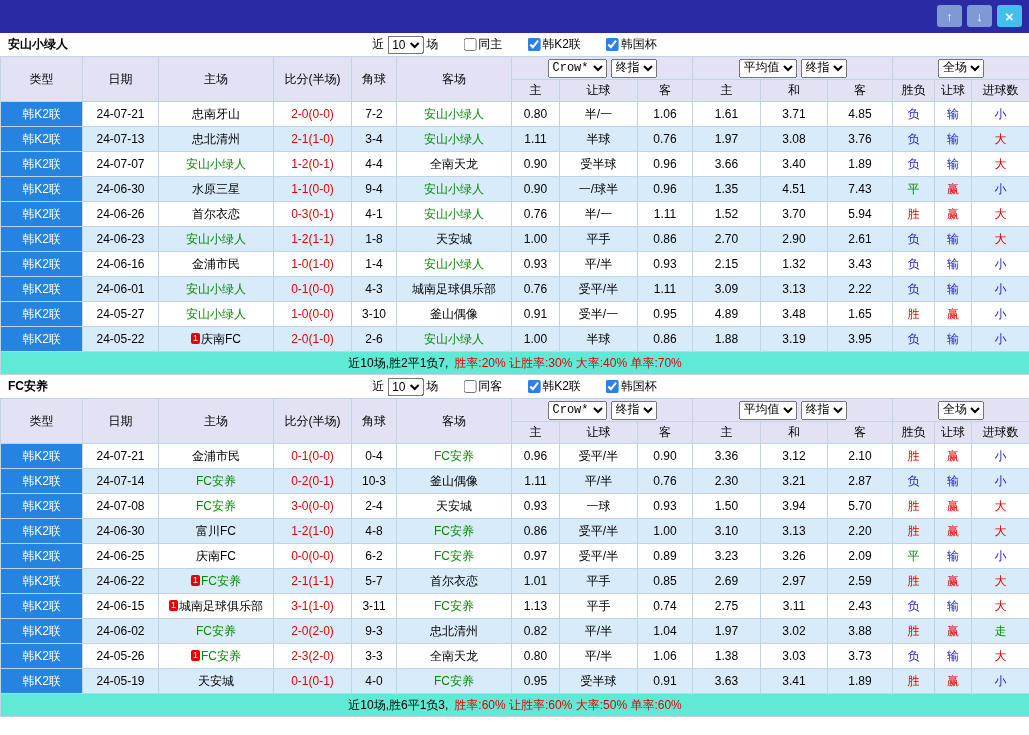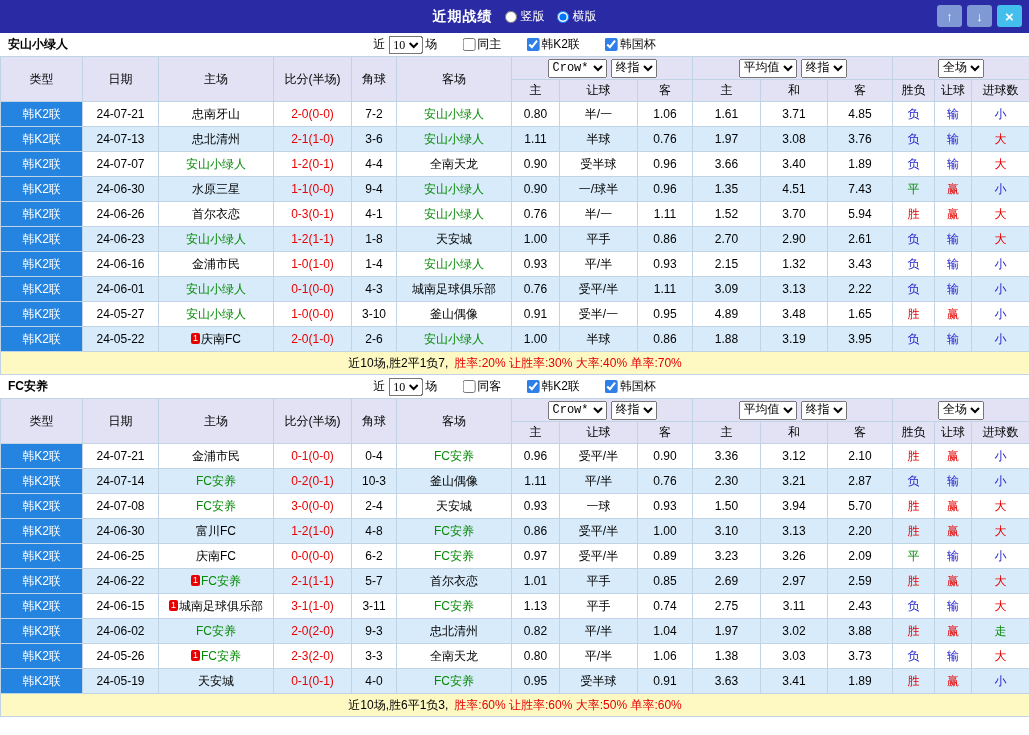--- a/index.html
+++ b/index.html
@@ -9,58 +9,47 @@
 .page-title{font-weight:bold;font-size:14px;letter-spacing:1px}
 .radio-label{display:inline-flex;align-items:center;gap:4px;cursor:pointer}
 .radio-label input{width:12px;height:12px;margin:0}
 .titlebar-buttons{position:absolute;right:7px;top:5px;display:flex;gap:5px}
 .tb-btn{width:25px;height:22px;border:none;border-radius:3px;color:#fff;font-size:13px;font-weight:bold;cursor:pointer;display:flex;align-items:center;justify-content:center;padding:0;font-family:inherit}
 .tb-btn.updown{background:var(--btn-updown,#7e99d4)}
 .tb-btn.close{background:var(--btn-close,#43bfee);font-size:15px}
 .section-bar{height:23px;display:flex;align-items:center;position:relative;padding-left:8px;background:#fff}
 .team-title{font-weight:bold}
 .filters{position:absolute;left:50%;transform:translateX(-50%);display:flex;align-items:center;gap:3px;white-space:nowrap}
-.filters select{height:18px;font-size:12px;font-family:Liberation Serif, serif}
+.filters select{height:18px;font-size:12px;font-family:Liberation Sans, sans-serif}
 .cb{display:inline-flex;align-items:center;gap:2px;margin-left:22px;cursor:pointer}
 .cb input{width:13px;height:13px;margin:0;accent-color:#2f7fe8}
 table.stats{border-collapse:collapse;table-layout:fixed;width:1029px}
 table.stats th,table.stats td{border:1px solid var(--border,#c0d4e6);text-align:center;font-weight:normal;white-space:nowrap;overflow:hidden;font-size:12px}
 table.stats thead th{background:var(--header-bg,#e2e2f4)}
 tr.h1 th{height:23px}
 tr.h2 th{height:22px}
 th.sel-cell select{height:19px;font-size:12px;margin:0 2px;font-family:Liberation Mono, monospace}
 table.stats tbody td{height:25px;background:#fff}
 table.stats tbody tr:nth-child(even) td{background:var(--row-alt-bg,#d7ebfa)}
 table.stats tbody td.league{background:var(--type-bg,#2584e0) !important;color:#fff}
 td.score{color:var(--red,#e60000)}
 span.focus{color:var(--green,#078a07)}
 sup.rank{background:var(--red,#e60000);color:#fff;font-size:9px;line-height:11px;padding:0 2px;border-radius:2px;margin-right:1px;display:inline-block;vertical-align:2px}
 td.c-red{color:var(--red,#e60000)}
 td.c-blue{color:var(--blue,#2323cc)}
 td.c-green{color:var(--green,#078a07)}
-tfoot td.summary{height:23px;background:#fef9c3}
+tfoot td.summary{height:23px;background:#5eead4}
 .summary .black-part{margin-right:6px}
 .summary .red-part{color:var(--red,#e60000)}
 col.c-type{width:82px}col.c-date{width:76px}col.c-home{width:115px}col.c-score{width:78px}col.c-corner{width:45px}col.c-away{width:115px}col.c-h{width:48px}col.c-hcp{width:78px}col.c-a{width:55px}col.c-ah{width:68px}col.c-ad{width:67px}col.c-aa{width:65px}col.c-res{width:42px}col.c-hres{width:37px}col.c-goals{width:58px}
 </style>
 </head>
 <body>
 
 <div class="titlebar">
-  <div class="titlebar-center">
-    <span class="page-title">近期战绩</span>
-    <label class="radio-label">
-      <input type="radio" name="layout" style="">
-      <span>竖版</span>
-    </label>
-    <label class="radio-label">
-      <input type="radio" name="layout" checked="" style="">
-      <span>横版</span>
-    </label>
-  </div>
   <div class="titlebar-buttons">
     <button class="tb-btn updown">
         <span>↑</span>
       </button>
     <button class="tb-btn updown">
         <span>↓</span>
       </button>
     <button class="tb-btn close">
         <span>×</span>
       </button>
@@ -147,21 +136,21 @@
             <td class="num">4.85</td>
             <td class="res c-blue">负</td>
             <td class="res c-blue">输</td>
             <td class="res c-blue">小</td>
           </tr>
           <tr>
             <td class="league">韩K2联</td>
             <td class="date">24-07-13</td>
             <td class="team"><span class="">忠北清州</span></td>
             <td class="score">2-1(1-0)</td>
-            <td class="corner">3-6</td>
+            <td class="corner">3-4</td>
             <td class="team"><span class="focus">安山小绿人</span></td>
             <td class="num">1.11</td>
             <td class="hcp">半球</td>
             <td class="num">0.76</td>
             <td class="num">1.97</td>
             <td class="num">3.08</td>
             <td class="num">3.76</td>
             <td class="res c-blue">负</td>
             <td class="res c-blue">输</td>
             <td class="res c-red">大</td>

